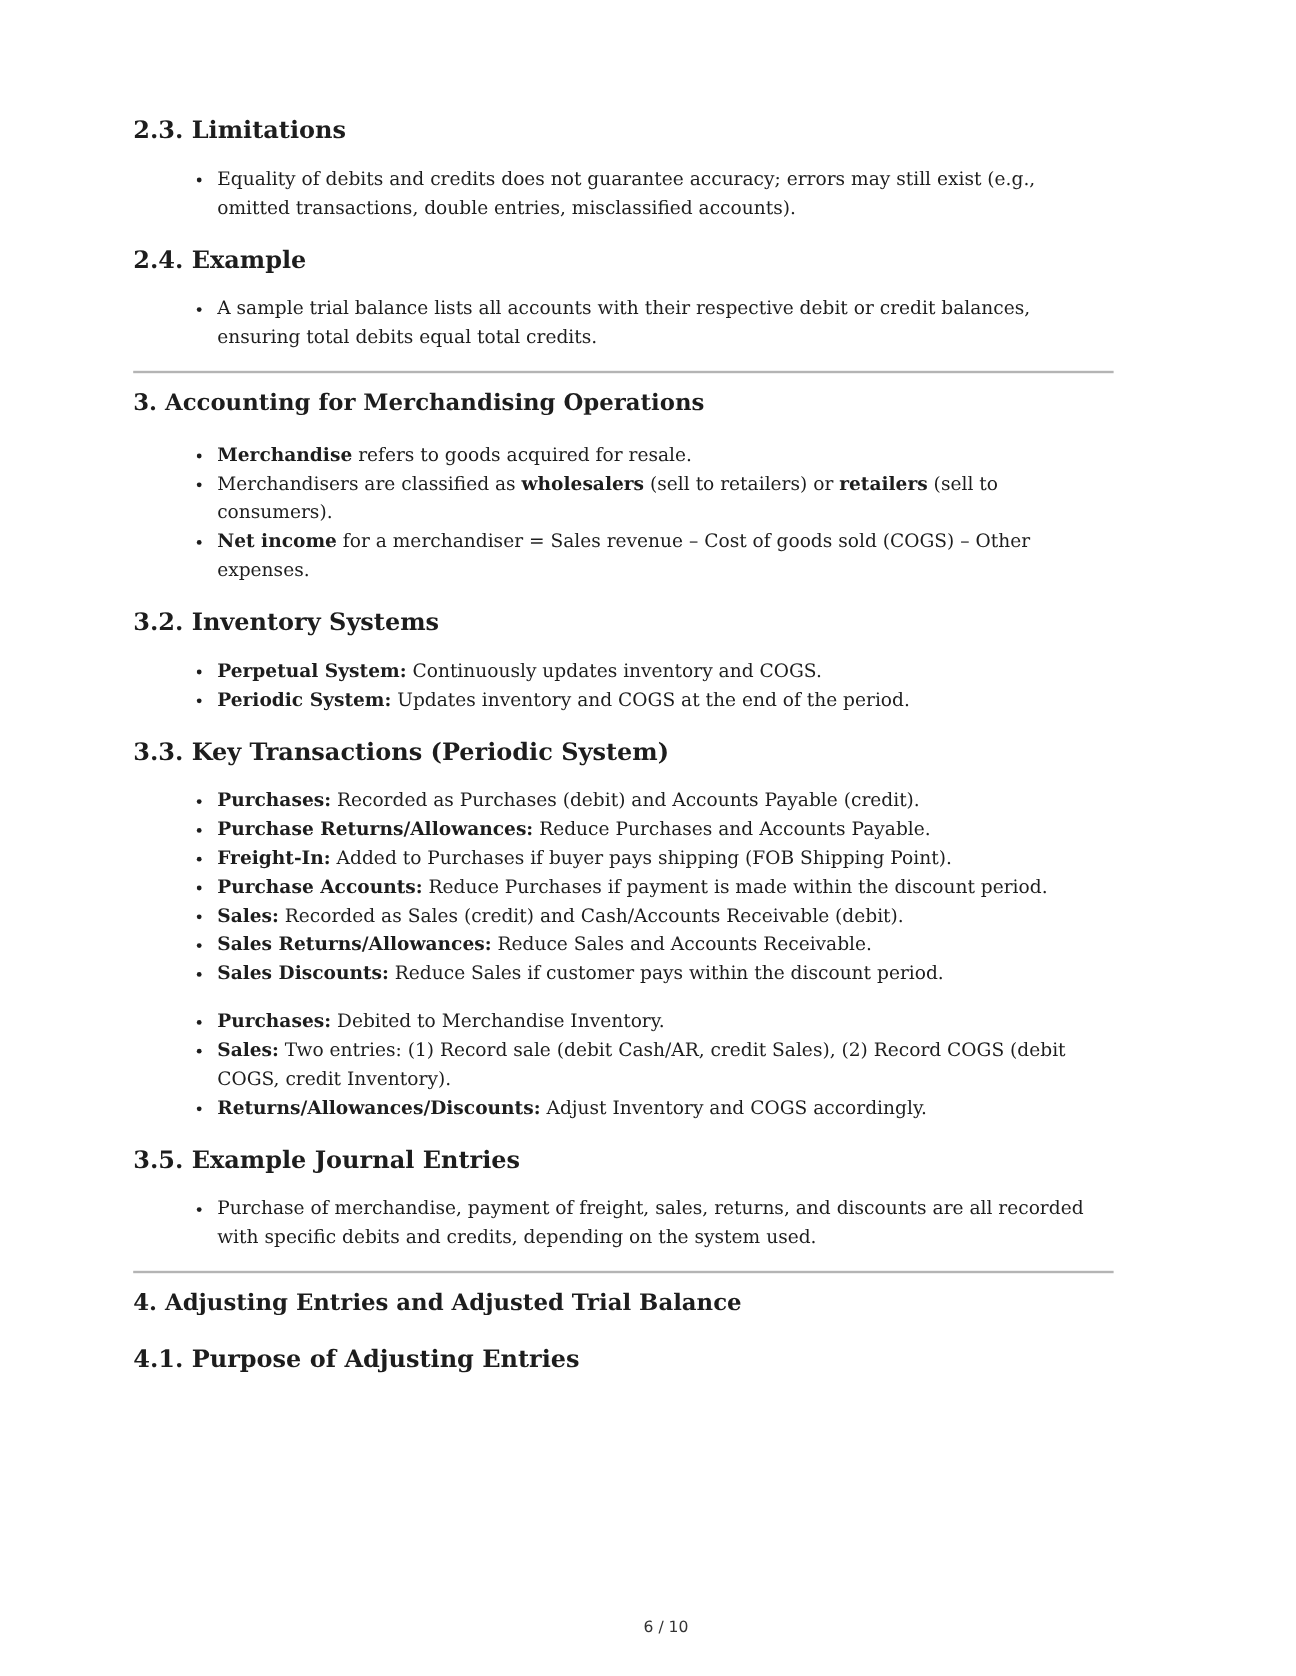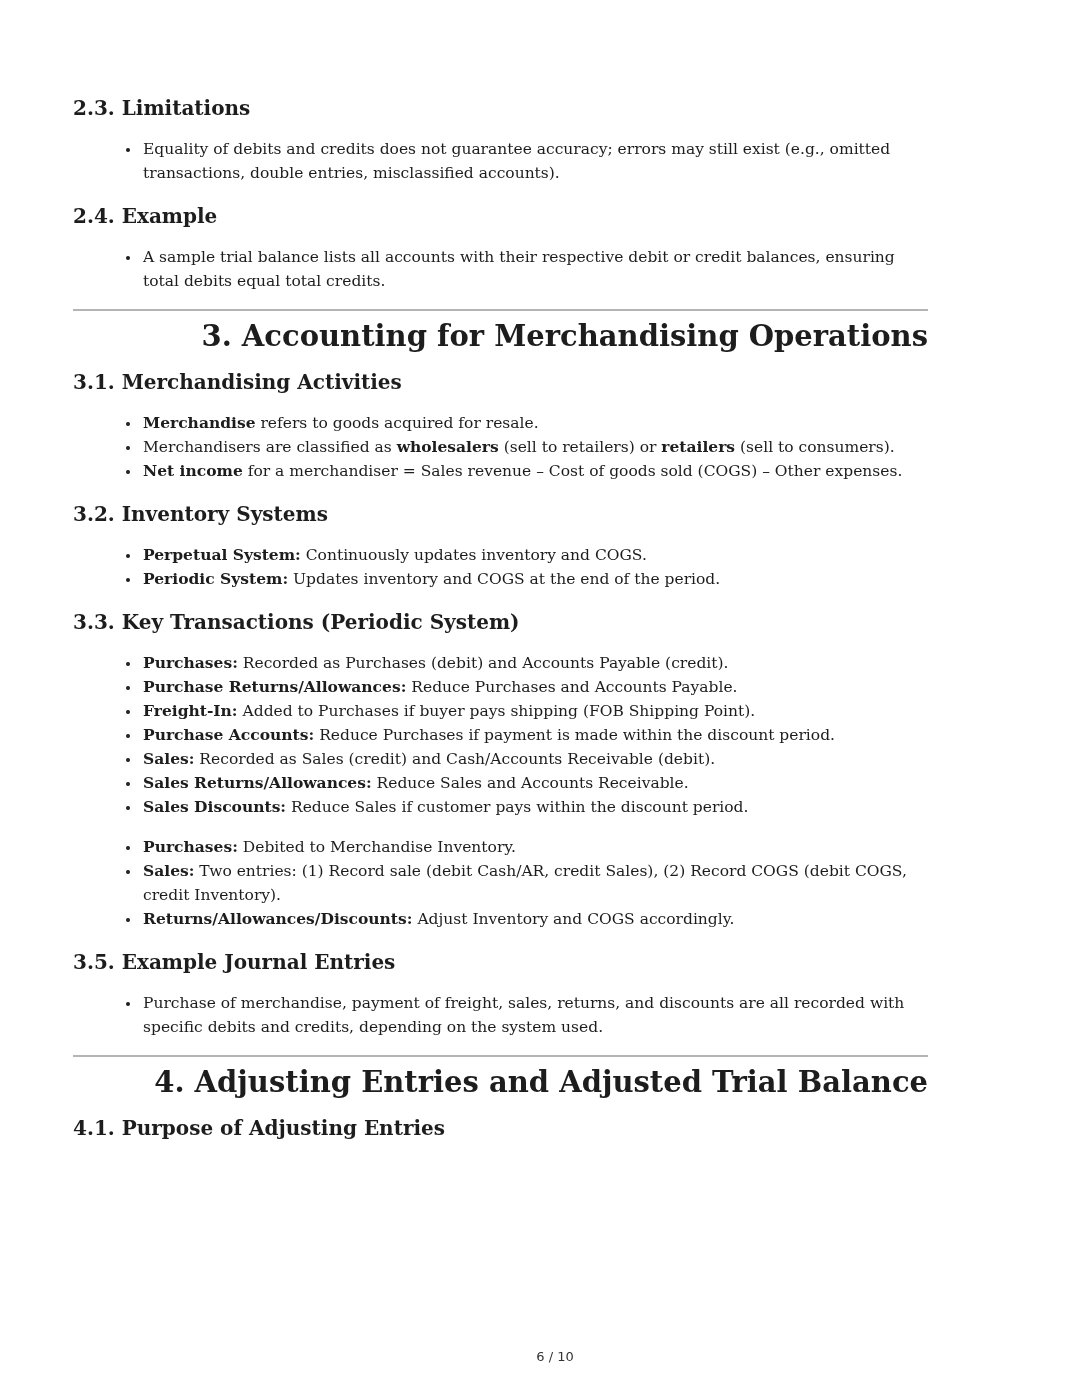--- a/index.html
+++ b/index.html
@@ -15,30 +15,29 @@
     width:1080px;
     height:1397px;
     background:var(--page-bg);
     color:var(--text);
     font-family:"DejaVu Serif","Liberation Serif",serif;
     font-size:15.5px;
     line-height:24px;
     overflow:hidden;
   }
   .content{
-    padding:95px 152px 0 73px;
+    padding:95px 152px 0 111px;
   }
   h2{
     font-family:"DejaVu Serif","Liberation Serif",serif;
-    font-size:29px;
+    font-size:19px;
     line-height:30px;
     font-weight:bold;
-    margin:10px 0 0 18px;
+    margin:10px 0 0 0;
     color:var(--text);
-    text-align:right;
   }
   h3{
     font-family:"DejaVu Serif","Liberation Serif",serif;
     font-size:20px;
     line-height:26px;
     font-weight:bold;
     margin:18px 0 5px 0;
     color:var(--text);
   }
   h2 + h3, .content > section:first-child h3{margin-top:6px;}
@@ -89,21 +88,20 @@
       <ul>
         <li><span>A sample trial balance lists all accounts with their respective debit or credit balances, ensuring total debits equal total credits.</span></li>
       </ul>
     </section>
 
     <hr>
 
     <h2>3. Accounting for Merchandising Operations</h2>
 
     <section>
-      <h3>3.1. Merchandising Activities</h3>
       <ul>
         <li><strong>Merchandise</strong><span> refers to goods acquired for resale.</span></li>
         <li><span>Merchandisers are classified as </span><strong>wholesalers</strong><span> (sell to retailers) or </span><strong>retailers</strong><span> (sell to consumers).</span></li>
         <li><strong>Net income</strong><span> for a merchandiser = Sales revenue – Cost of goods sold (COGS) – Other expenses.</span></li>
       </ul>
     </section>
 
     <section>
       <h3>3.2. Inventory Systems</h3>
       <ul>

